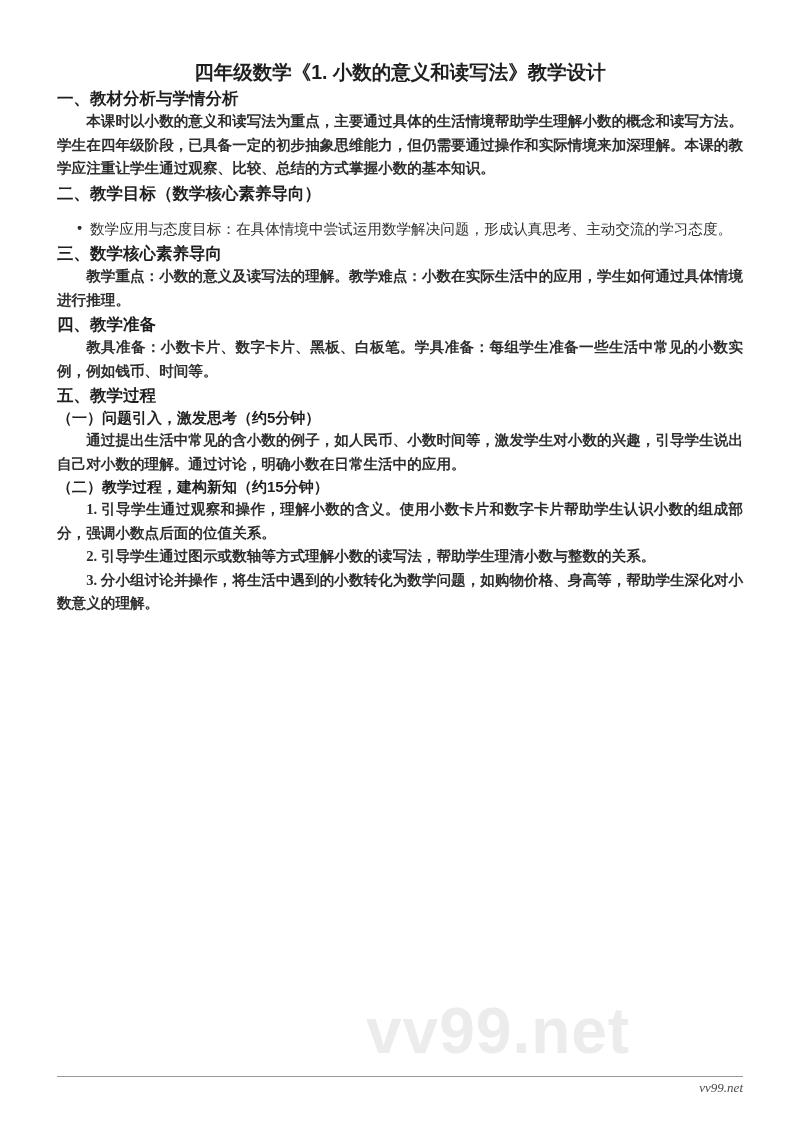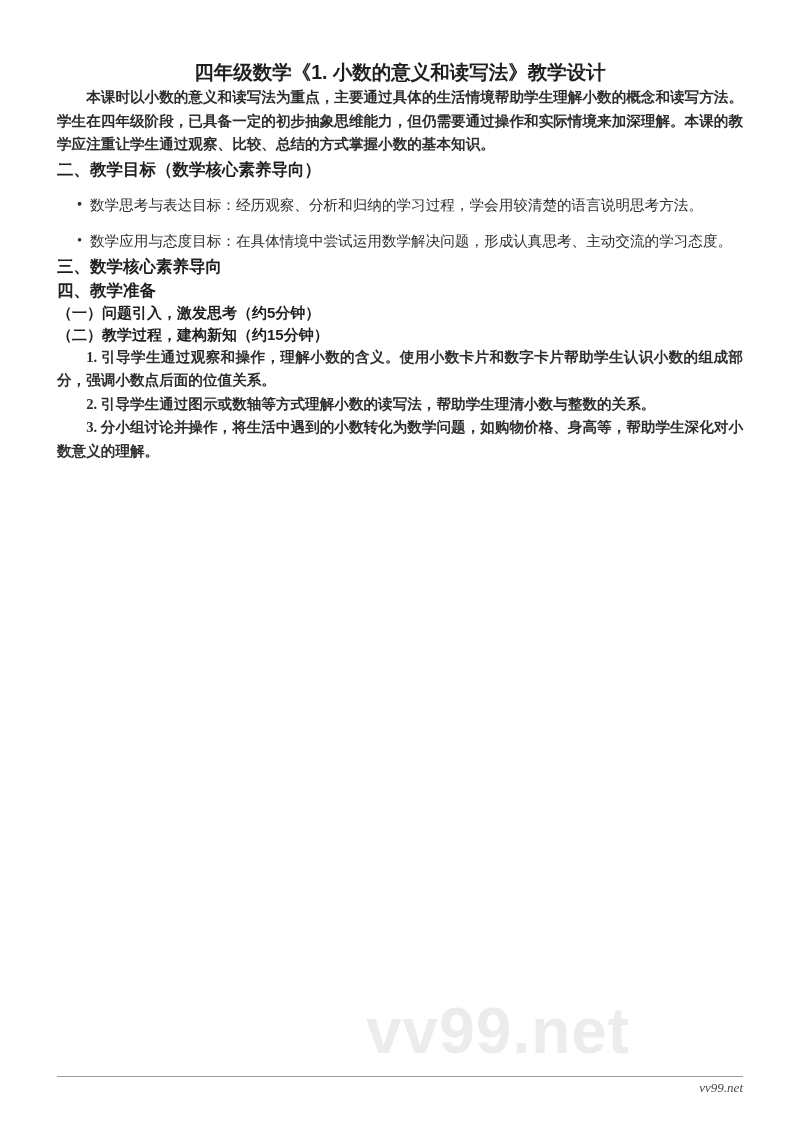--- a/index.html
+++ b/index.html
@@ -74,43 +74,47 @@
 <body>
 
 <div class="page">
 
   <div class="watermark">vv99.net</div>
 
   <div class="content">
 
     <h1 class="title">四年级数学《1. 小数的意义和读写法》教学设计</h1>
 
+    <h2 class="sec mt-s1h">一、教材分析与学情分析</h2>
     <p class="para mt-s1p">本课时以小数的意义和读写法为重点，主要通过具体的生活情境帮助学生理解小数的概念和读写方法。学生在四年级阶段，已具备一定的初步抽象思维能力，但仍需要通过操作和实际情境来加深理解。本课的教学应注重让学生通过观察、比较、总结的方式掌握小数的基本知识。</p>
 
     <h2 class="sec mt-s2h">二、教学目标（数学核心素养导向）</h2>
     <ul class="obj mt-ul">
       <li>
         <span class="bullet">•</span>
       </li>
       <li>
         <span class="bullet">•</span>
-        <span>数学思考与表达目标：经历观察、分析和归纳的学习过程，学会用较清楚的语言说明思考方法。</span>
       </li>
       <li>
         <span class="bullet">•</span>
         <span>数学应用与态度目标：在具体情境中尝试运用数学解决问题，形成认真思考、主动交流的学习态度。</span>
       </li>
     </ul>
 
     <h2 class="sec mt-s3h">三、数学核心素养导向</h2>
+    <p class="para mt-s3p">教学重点：小数的意义及读写法的理解。教学难点：小数在实际生活中的应用，学生如何通过具体情境进行推理。</p>
 
     <h2 class="sec mt-s4h">四、教学准备</h2>
+    <p class="para mt-s4p">教具准备：小数卡片、数字卡片、黑板、白板笔。学具准备：每组学生准备一些生活中常见的小数实例，例如钱币、时间等。</p>
 
+    <h2 class="sec mt-s5h">五、教学过程</h2>
 
     <h3 class="sub mt-sub1">（一）问题引入，激发思考（约5分钟）</h3>
+    <p class="para mt-sub1p">通过提出生活中常见的含小数的例子，如人民币、小数时间等，激发学生对小数的兴趣，引导学生说出自己对小数的理解。通过讨论，明确小数在日常生活中的应用。</p>
 
     <h3 class="sub mt-sub2">（二）教学过程，建构新知（约15分钟）</h3>
     <p class="para mt-i1">1. 引导学生通过观察和操作，理解小数的含义。使用小数卡片和数字卡片帮助学生认识小数的组成部分，强调小数点后面的位值关系。</p>
     <p class="para mt-i2">2. 引导学生通过图示或数轴等方式理解小数的读写法，帮助学生理清小数与整数的关系。</p>
     <p class="para mt-i3">3. 分小组讨论并操作，将生活中遇到的小数转化为数学问题，如购物价格、身高等，帮助学生深化对小数意义的理解。</p>
 
   </div>
 
   <div class="footer">
     <div class="footer-rule"></div>

